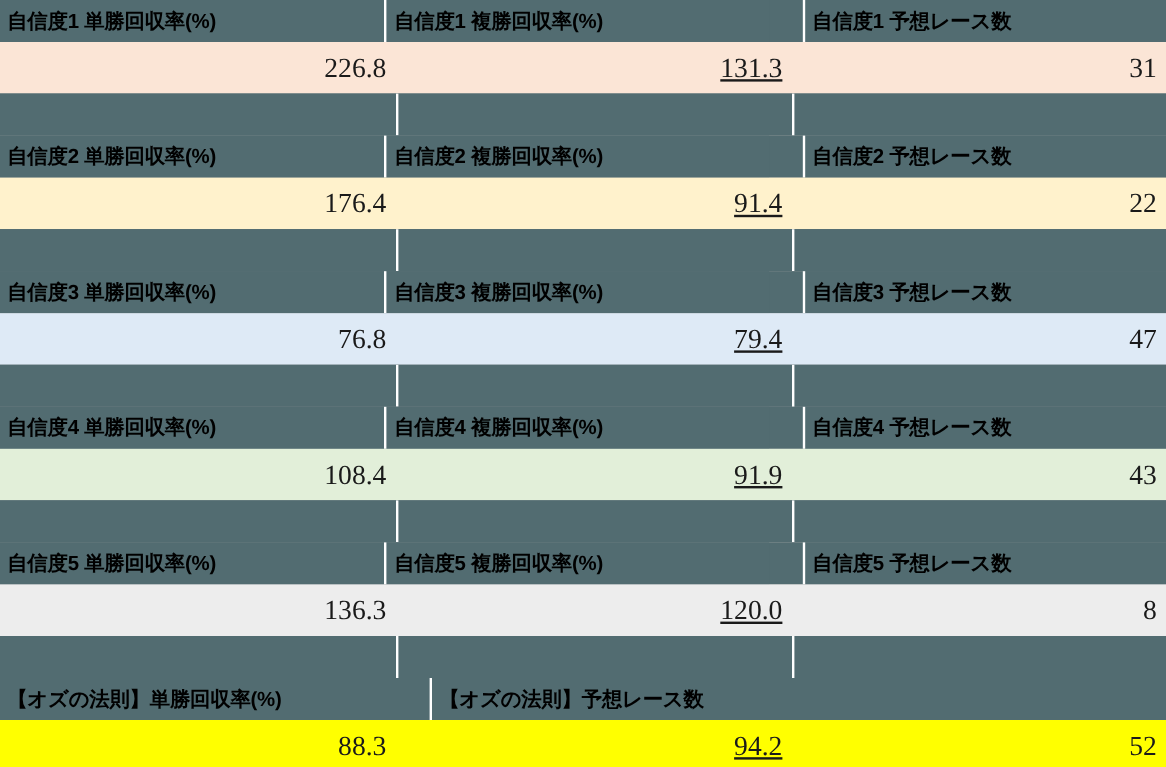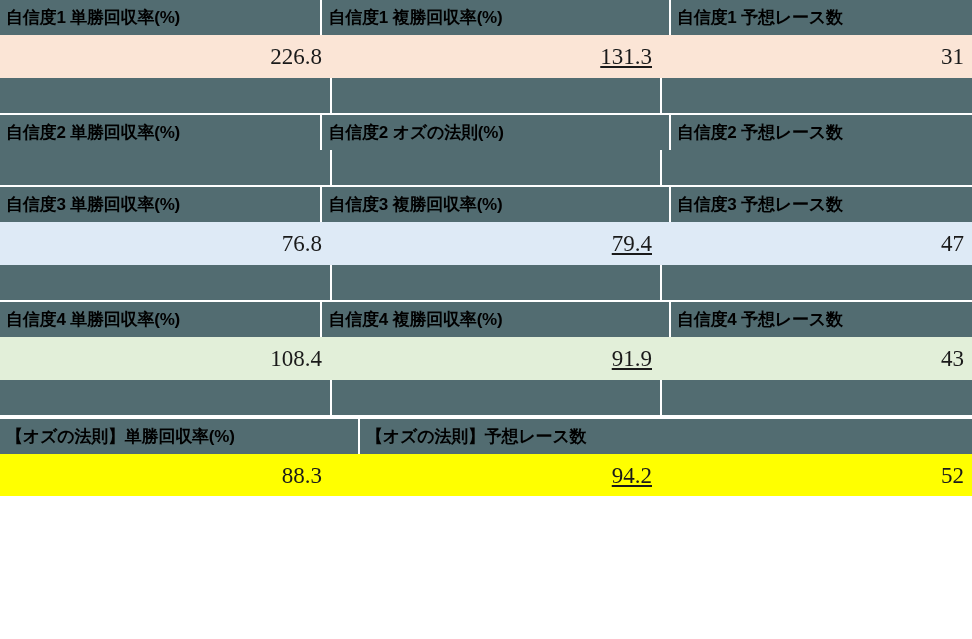--- a/index.html
+++ b/index.html
@@ -119,22 +119,27 @@
       <div class="spacer-cell c0"></div>
       <div class="spacer-cell c1"></div>
       <div class="spacer-cell c2"></div>
     </div>
   </div>
   <div class="gap-row"></div>
 
   <div class="block">
     <div class="header-row">
       <div class="header-cell c0">自信度2 単勝回収率(%)</div>
-      <div class="header-cell c1">自信度2 オズの法則(%)</div>
+      <div class="header-cell c1">自信度2 複勝回収率(%)</div>
       <div class="header-cell c2">自信度2 予想レース数</div>
+    </div>
+    <div class="value-row" style="background:#fff2cc">
+      <div class="value-cell c0">176.4</div>
+      <div class="value-cell c1">91.4</div>
+      <div class="value-cell c2">22</div>
     </div>
     <div class="spacer-row">
       <div class="spacer-cell c0"></div>
       <div class="spacer-cell c1"></div>
       <div class="spacer-cell c2"></div>
     </div>
   </div>
   <div class="gap-row"></div>
 
   <div class="block">
@@ -168,20 +173,37 @@
       <div class="value-cell c2">43</div>
     </div>
     <div class="spacer-row">
       <div class="spacer-cell c0"></div>
       <div class="spacer-cell c1"></div>
       <div class="spacer-cell c2"></div>
     </div>
   </div>
   <div class="gap-row"></div>
 
+  <div class="block">
+    <div class="header-row">
+      <div class="header-cell c0">自信度5 単勝回収率(%)</div>
+      <div class="header-cell c1">自信度5 複勝回収率(%)</div>
+      <div class="header-cell c2">自信度5 予想レース数</div>
+    </div>
+    <div class="value-row" style="background:#ededed">
+      <div class="value-cell c0">136.3</div>
+      <div class="value-cell c1">120.0</div>
+      <div class="value-cell c2">8</div>
+    </div>
+    <div class="spacer-row">
+      <div class="spacer-cell c0"></div>
+      <div class="spacer-cell c1"></div>
+      <div class="spacer-cell c2"></div>
+    </div>
+  </div>
   <div class="gap-row"></div>
 
   <div class="block last">
     <div class="header-row">
       <div class="header-cell c0">【オズの法則】単勝回収率(%)</div>
       <div class="header-cell c2">【オズの法則】予想レース数</div>
     </div>
     <div class="value-row" style="background:#ffff00">
       <div class="value-cell c0">88.3</div>
       <div class="value-cell c1">94.2</div>

